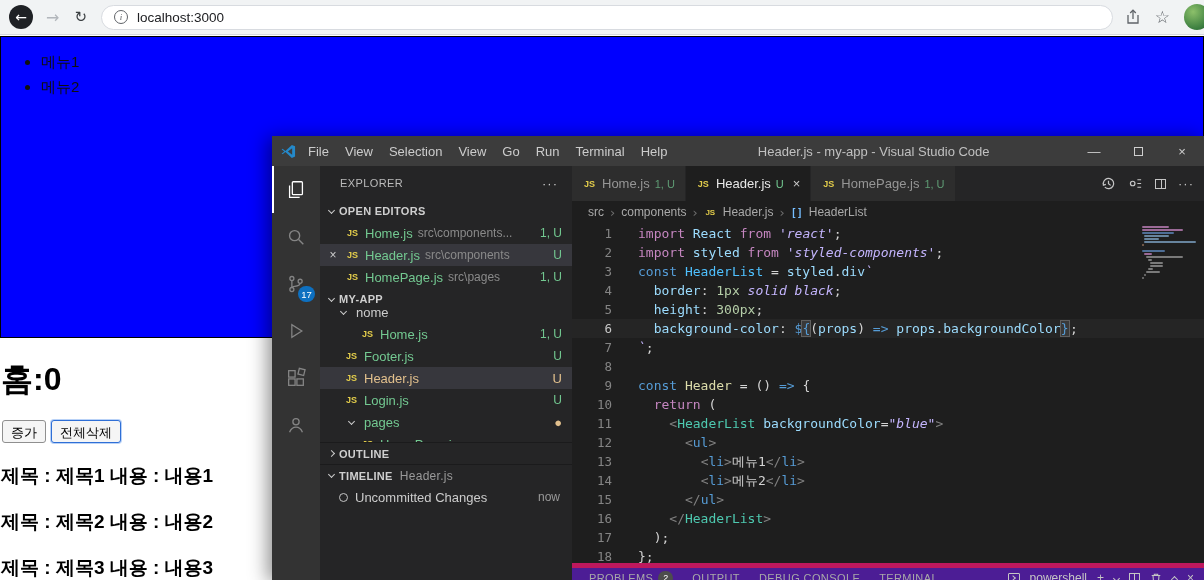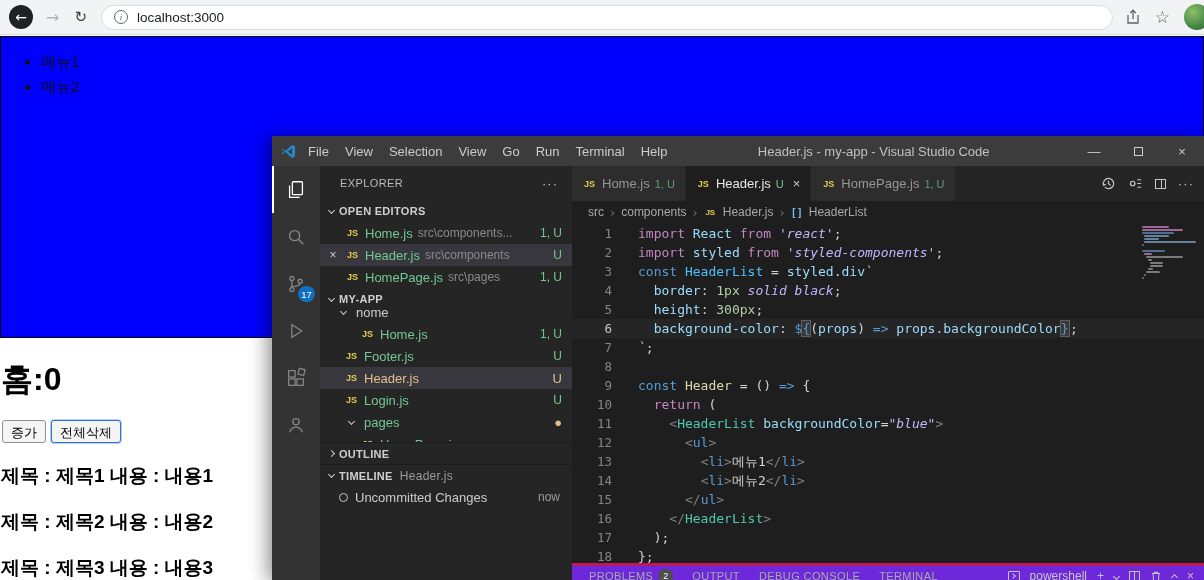--- a/index.html
+++ b/index.html
@@ -146,21 +146,21 @@
   .tk-kw  { color:#569cd6; } .tk-kw2 { color:#c586c0; } .tk-var { color:#9cdcfe; }
   .tk-cst { color:#4fc1ff; } .tk-fn  { color:#dcdcaa;text-align:right; } .tk-str { color:#c4b5fd;font-style:italic; }
   .tk-num { color:#b5cea8; } .tk-cls { color:#4ec9b0; } .tk-tag { color:#569cd6; }
   .tk-pun { color:#808080; } .tk-txt { color:#d4d4d4; }
   .tk-bhl { outline:1px solid #5f5f5f; background:rgba(110,110,110,.28); }
   .tk-cursor { display:inline-block; width:1.5px; height:15px; background:#fff; vertical-align:middle; margin-bottom:2px; }
 
   .minimap { position:absolute; top:3px; right:4px; width:58px; display:flex; flex-direction:column; gap:1px; align-items:flex-start; }
   .minimap div { height:2px; border-radius:1px; }
 
-  .panel { height:17px; flex:0 0 17px; border-top:3px solid #be185d; background:#6d28d9; display:flex; align-items:flex-start; padding:3px 10px 0 17px; overflow:hidden; }
+  .panel { height:17px; flex:0 0 17px; border-top:5px solid #be185d; background:#4c1d95; display:flex; align-items:flex-start; padding:3px 10px 0 17px; overflow:hidden; }
   .ptabs { display:flex; align-items:center; gap:19px; }
   .ptab { font-size:11px; color:#a9a9a9; letter-spacing:.4px; display:flex; align-items:center; gap:5px; white-space:nowrap; }
   .pbadge { background:#4d4d4d; color:#fff; border-radius:8px; font-size:9px; min-width:15px; height:14px; display:flex; align-items:center; justify-content:center; padding:0 2px; }
   .pright { margin-left:auto; display:flex; align-items:center; gap:10px; color:#c5c5c5; font-size:12px; }
   .prompt-ic { width:12px; height:10px; border:1px solid #c5c5c5; border-radius:1px; position:relative; display:inline-block; }
   .prompt-ic::after { content:""; position:absolute; left:2px; top:2px; width:3px; height:3px; border-right:1px solid #c5c5c5; border-bottom:1px solid #c5c5c5; transform:rotate(-45deg); }
   .pchev { width:5px; height:5px; border-right:1.2px solid #c5c5c5; border-bottom:1.2px solid #c5c5c5; display:inline-block; }
   .pchev.down { transform:rotate(45deg); }
   .pchev.up { transform:rotate(-135deg); margin-top:3px; }
   svg { display:block; }

